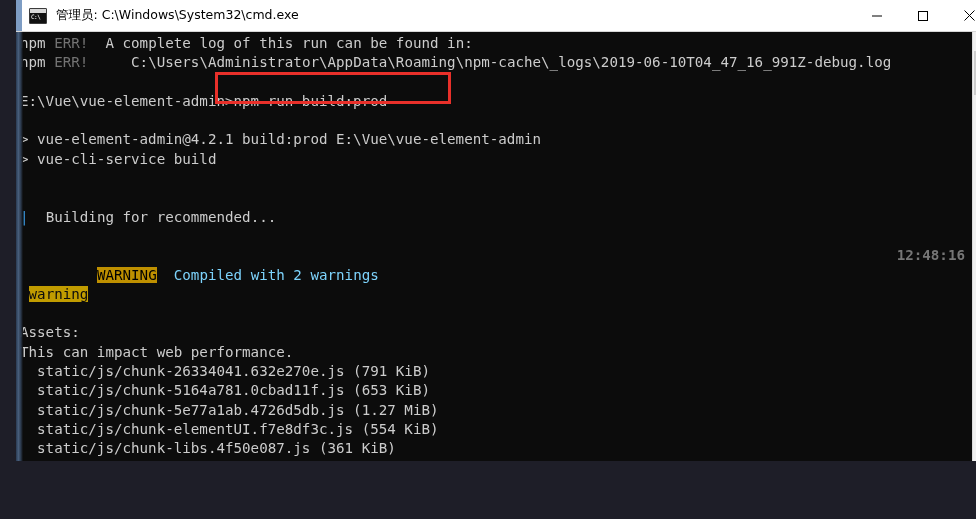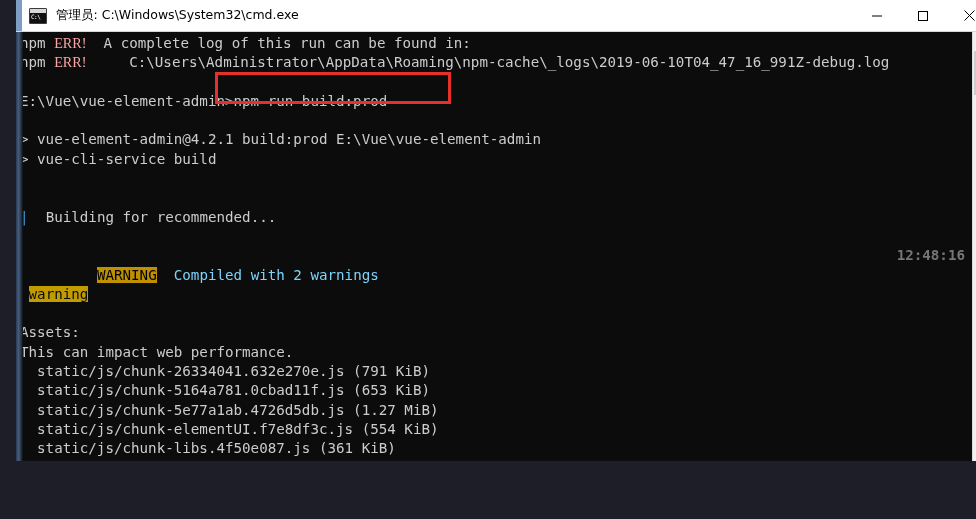--- a/index.html
+++ b/index.html
@@ -114,21 +114,21 @@
   .line {
     font-family: "DejaVu Sans Mono", monospace;
     font-size: 14.2px;
     line-height: 19.3px;
     color: #cccccc;
     white-space: pre;
     letter-spacing: 0px;
     height: 19.3px;
   }
   .line.blank { color: transparent; }
-  .err-b { color: #fca5a5; font-family: Liberation Serif, serif; }
+  .err-b { color: #737373; }
   .cyan { color: #3a96dd; }
   .yellowtext { color: #7dd3fc; }
   .badge {
     background: #c19c00;
     color: #0c0c0c;
   }
   .badge-dark {
     background: #bf9000;
     color: #000000;
   }

